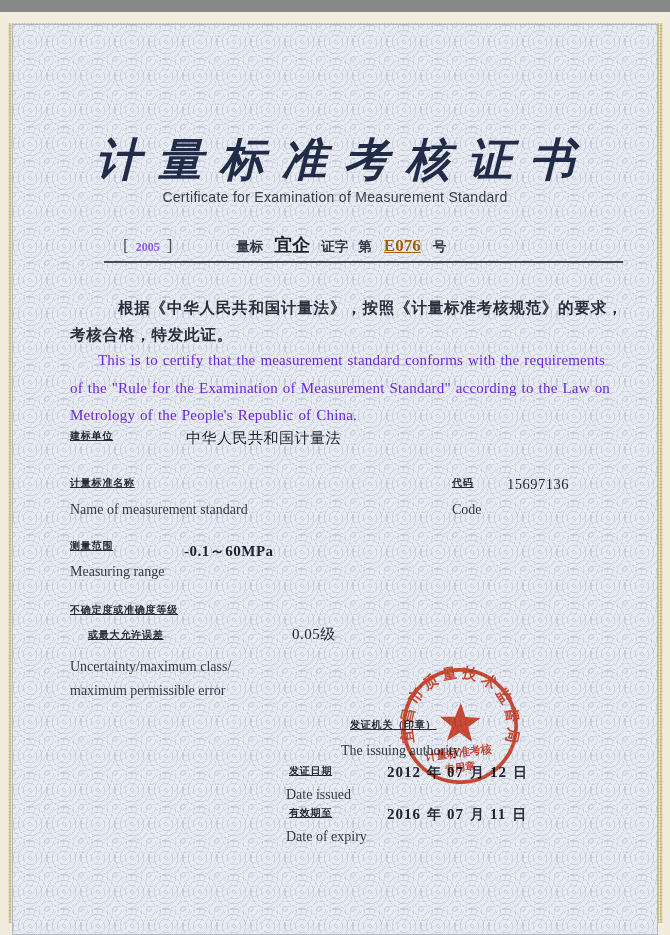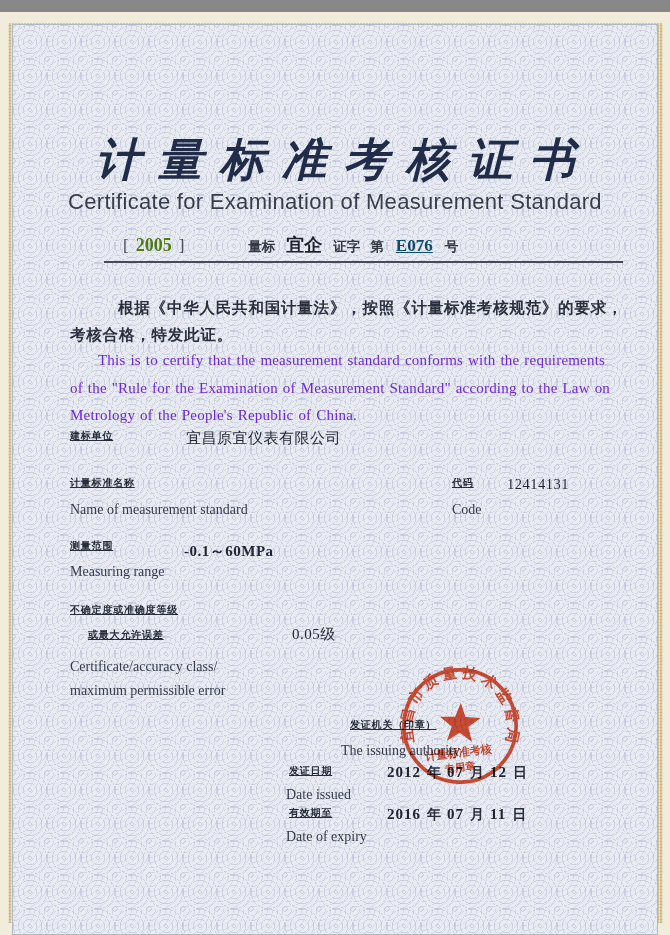--- a/index.html
+++ b/index.html
@@ -28,29 +28,29 @@
   }
   .abs { position:absolute; white-space:nowrap; }
   .title {
     left:0; right:0; top:118px; text-align:center;
     font-size:45px; font-weight:bold; font-style:italic;
     letter-spacing:17px; text-indent:17px; color:#212c49;
   }
   .subtitle {
     left:0; right:0; top:177px; text-align:center;
     font-family:"Liberation Sans", sans-serif;
-    font-size:22px; color:#373d4b; letter-spacing:0.3px;
+    font-size:14px; color:#373d4b; letter-spacing:0.3px;
   }
   .certno { left:116px; top:221px; font-size:14px; color:#3a3f4d; }
   .certno .bracket { font-size:17px; color:#4a4f5c; padding:0 7px; }
-  .certno .year { font-weight:bold; font-size:18px; color:#4d7c0f;font-family:Liberation Serif, serif; }
+  .certno .year { font-weight:bold; font-size:12px; color:#8b5cf6;font-family:Liberation Serif, serif; }
   .certno .gap { display:inline-block; width:52px; }
   .certno .sm { font-size:13.5px; font-weight:bold; color:#343946; margin:0 5px; }
   .certno .big { font-size:18px; font-weight:bold; color:#1d212c; margin:0 6px; }
-  .certno .num { font-size:17px; font-weight:bold; color:#0c4a6e; margin:0 7px;text-decoration:underline; }
+  .certno .num { font-size:17px; font-weight:bold; color:#a16207; margin:0 7px;text-decoration:underline; }
   .rule { position:absolute; left:104px; top:249px; width:519px; height:2px; background:#454b59; }
   .p-cn { font-size:15.5px; font-weight:bold; color:#2a2f3d; letter-spacing:0.8px; }
   .p-en { font-size:15px; color:#6d28d9; letter-spacing:0.2px; word-spacing:1px; }
   .cn-label { font-size:10px; font-weight:bold; color:#272c39; letter-spacing:0.8px;text-decoration:underline; }
   .cn-value { font-size:15px; color:#1f2431; letter-spacing:0.5px; }
   .en { font-size:14px; color:#343a49; }
   .bold-val { font-weight:bold; }
   .date-row { font-size:15px; color:#20242f; }
   .date-row .d { font-weight:bold; letter-spacing:1px; }
   .date-row .u { font-weight:bold; font-size:14px; color:#2a2f3c; padding:0 6px; }
@@ -75,36 +75,36 @@
   <div class="rule"></div>
 
   <div class="abs p-cn" style="left:70px; top:313px;">考核合格，特发此证。</div>
   <div class="abs p-cn" style="left:118px; top:286px;">根据《中华人民共和国计量法》，按照《计量标准考核规范》的要求，</div>
 
   <div class="abs p-en" style="left:98px; top:340px;">This is to certify that the measurement standard conforms with the requirements</div>
   <div class="abs p-en" style="left:70px; top:368px;">of the "Rule for the Examination of Measurement  Standard" according to the Law on</div>
   <div class="abs p-en" style="left:70px; top:395px;">Metrology of the People's Republic of China.</div>
 
   <div class="abs cn-label" style="left:70px; top:417px;">建标单位</div>
-  <div class="abs cn-value" style="left:186px; top:417px;">宜昌原宜仪表有限公司</div>
+  <div class="abs cn-value" style="left:186px; top:417px;">中华人民共和国计量法</div>
 
   <div class="abs cn-label" style="left:70px; top:464px;">计量标准名称</div>
   <div class="abs cn-label" style="left:452px; top:464px;">代码</div>
-  <div class="abs cn-value" style="left:507px; top:464px; font-size:14.5px;">12414131</div>
+  <div class="abs cn-value" style="left:507px; top:464px; font-size:14.5px;">15697136</div>
   <div class="abs en" style="left:70px; top:490px;">Name of measurement standard</div>
   <div class="abs en" style="left:452px; top:490px;">Code</div>
 
   <div class="abs cn-label" style="left:70px; top:527px;">测量范围</div>
   <div class="abs cn-value bold-val" style="left:184px; top:530px;">-0.1～60MPa</div>
   <div class="abs en" style="left:70px; top:552px;">Measuring range</div>
 
   <div class="abs cn-label" style="left:70px; top:591px;">不确定度或准确度等级</div>
   <div class="abs cn-label" style="left:88px; top:616px;">或最大允许误差</div>
   <div class="abs cn-value" style="left:264px; top:613px;padding-left:28px;">0.05级</div>
-  <div class="abs en" style="left:70px; top:647px;">Certificate/accuracy class/</div>
+  <div class="abs en" style="left:70px; top:647px;">Uncertainty/maximum class/</div>
   <div class="abs en" style="left:70px; top:671px;">maximum permissible error</div>
 
   <div class="abs cn-label" style="left:350px; top:706px;">发证机关（印章）</div>
   <div class="abs en" style="left:341px; top:731px;">The issuing authority</div>
 
   <div class="abs cn-label" style="left:289px; top:752px;">发证日期</div>
   <div class="abs date-row" style="left:387px; top:752px;">
     <span class="d">2012</span><span class="u">年</span><span class="d">07</span><span class="u">月</span><span class="d">12</span><span class="u">日</span>
   </div>
   <div class="abs en" style="left:286px; top:775px;">Date issued</div>

